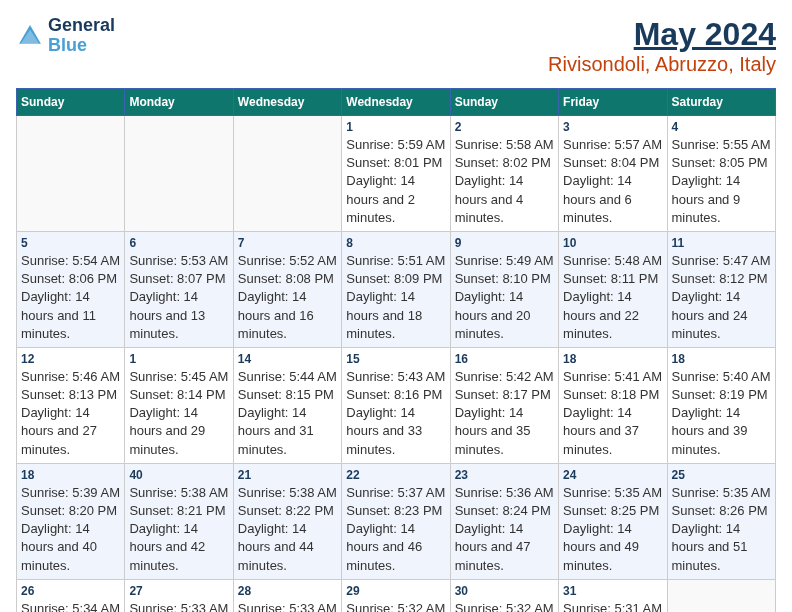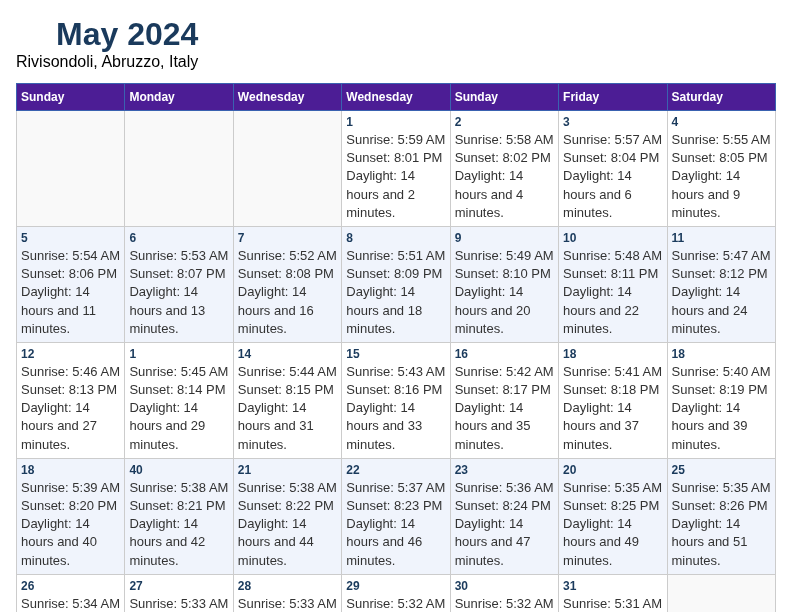--- a/index.html
+++ b/index.html
@@ -34,32 +34,33 @@
       width: 28px;
       height: 28px;
     }
     .title-section {
       text-align: right;
     }
     .calendar-title {
       font-size: 32px;
       font-weight: bold;
       color: #1a3a5c;
+      text-decoration: underline;
     }
     .calendar-subtitle {
-      font-size: 16px;
-      color: #000000;
+      font-size: 20px;
+      color: #c2410c;
     }
     table {
       width: 100%;
       border-collapse: collapse;
       font-size: 11px;
     }
     thead th {
-      background: #4c1d95;
+      background: #0f766e;
       color: #fff;
       padding: 6px 4px;
       text-align: left;
       font-size: 12px;
       font-weight: bold;
       border: 1px solid #3a62b0;
     }
     tbody td {
       border: 1px solid #ccc;
       vertical-align: top;
@@ -83,20 +84,30 @@
       line-height: 1.4;
     }
     .empty-cell {
       background: #f9f9f9 !important;
     }
   </style>
 </head>
 <body>
 
 <div class="header">
+  <div class="logo">
+    <svg class="logo-icon" viewBox="0 0 36 36">
+      <polygon points="18,4 32,28 4,28" fill="#4a9fd4"></polygon>
+      <polygon points="18,10 30,28 6,28" fill="#fff" opacity="0.3"></polygon>
+    </svg>
+    <div class="logo-text">
+      <div>General</div>
+      <div><span>Blue</span></div>
+    </div>
+  </div>
   <div class="title-section">
     <div class="calendar-title">May 2024</div>
     <div class="calendar-subtitle">Rivisondoli, Abruzzo, Italy</div>
   </div>
 </div>
 
 <table>
   <thead>
     <tr>
     <th>Sunday</th>
@@ -205,21 +216,21 @@
         </td>
         <td>
           <div class="day-number">22</div>
           <div class="day-info">Sunrise: 5:37 AM<br>Sunset: 8:23 PM<br>Daylight: 14 hours and 46 minutes.</div>
         </td>
         <td>
           <div class="day-number">23</div>
           <div class="day-info">Sunrise: 5:36 AM<br>Sunset: 8:24 PM<br>Daylight: 14 hours and 47 minutes.</div>
         </td>
         <td>
-          <div class="day-number">20</div>
+          <div class="day-number">24</div>
           <div class="day-info">Sunrise: 5:35 AM<br>Sunset: 8:25 PM<br>Daylight: 14 hours and 49 minutes.</div>
         </td>
         <td>
           <div class="day-number">25</div>
           <div class="day-info">Sunrise: 5:35 AM<br>Sunset: 8:26 PM<br>Daylight: 14 hours and 51 minutes.</div>
         </td>
       </tr>
       <tr>
         <td>
           <div class="day-number">26</div>

